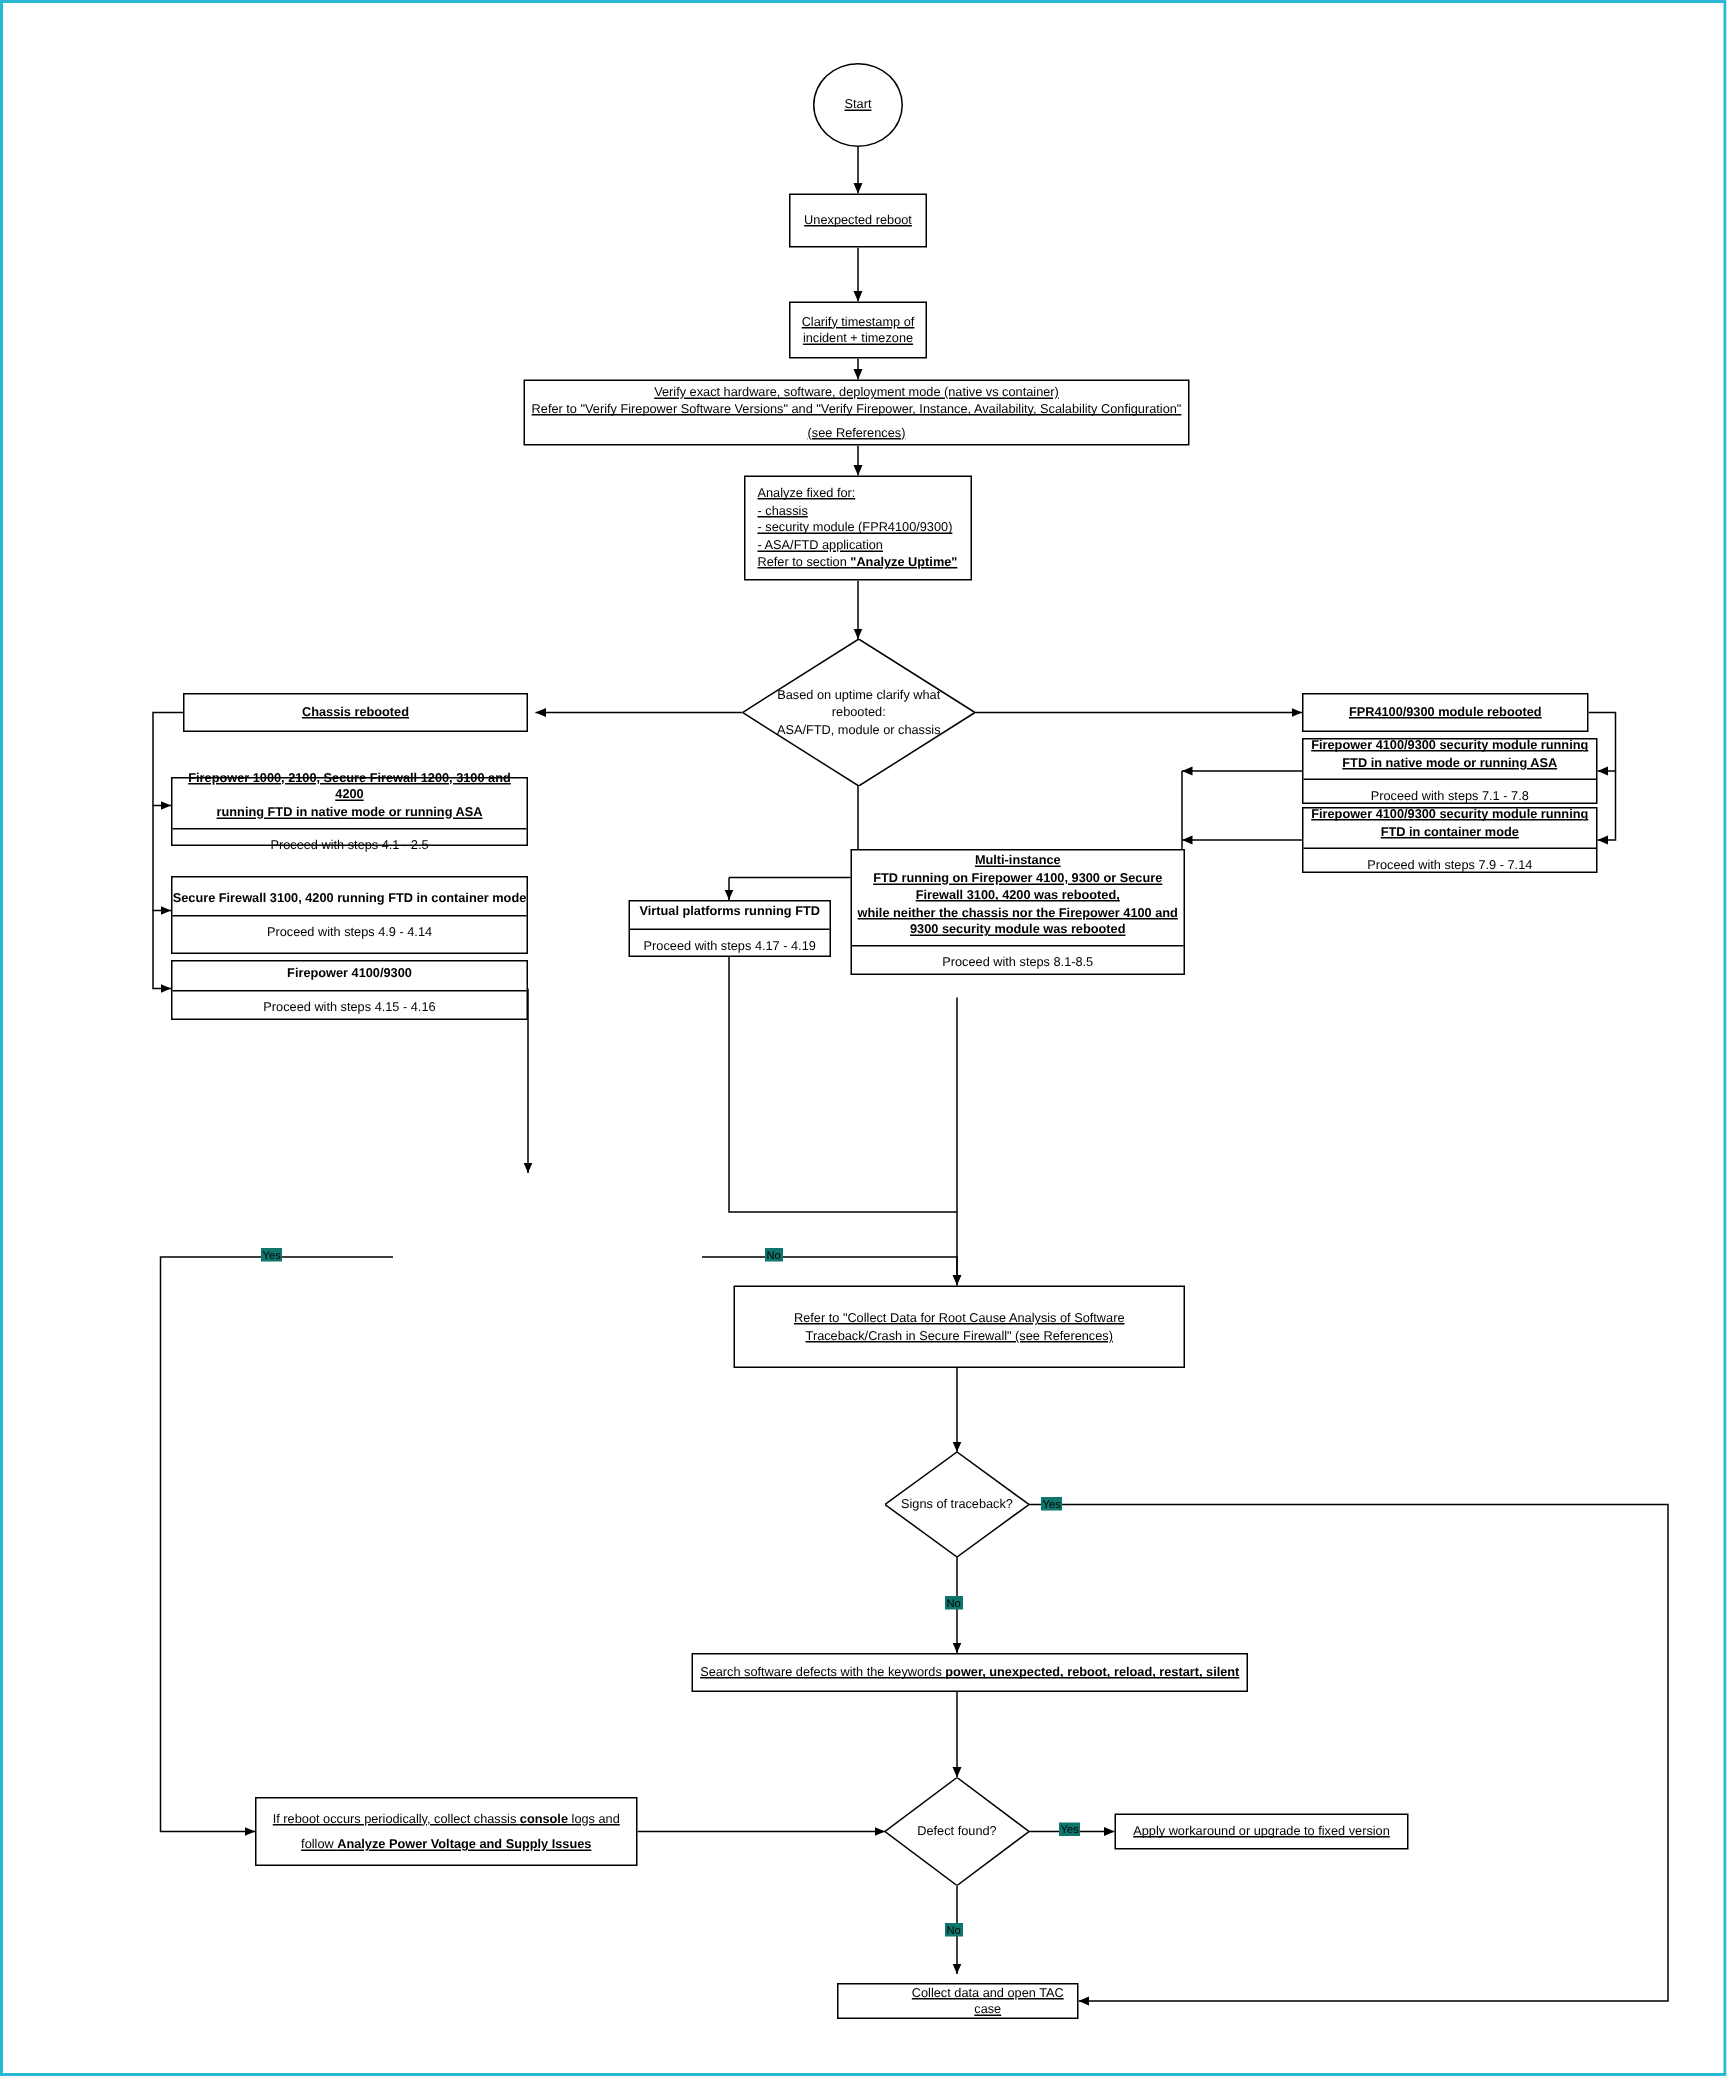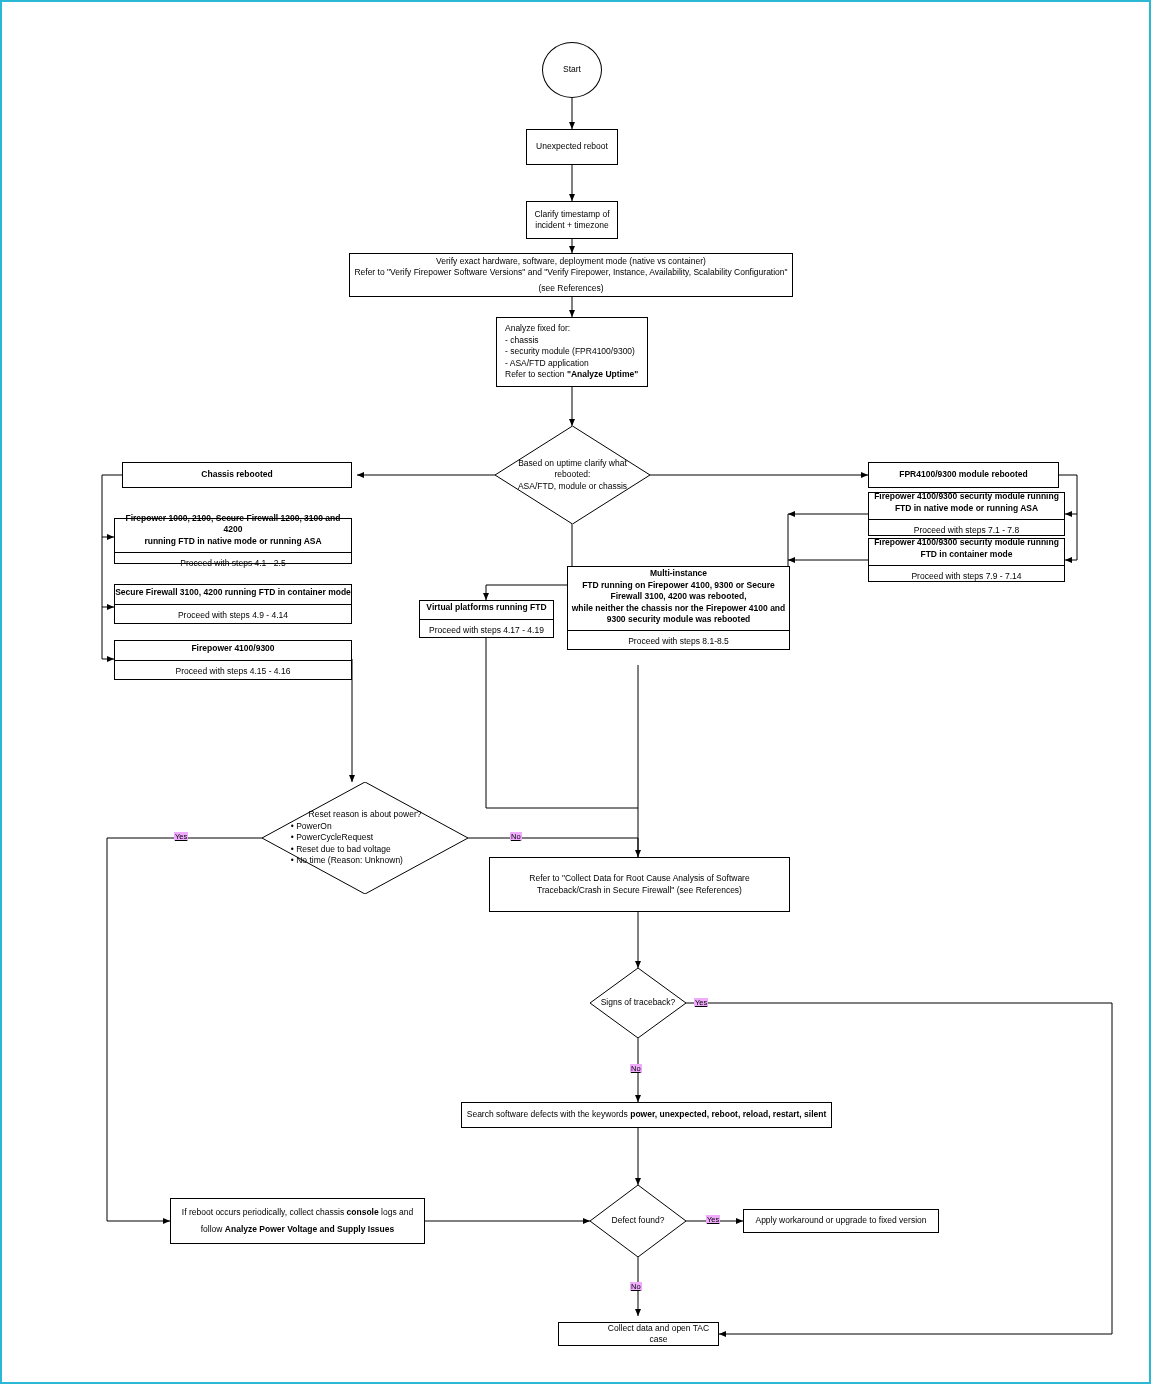--- a/index.html
+++ b/index.html
@@ -35,21 +35,21 @@
     display: flex;
     flex-direction: column;
     align-items: center;
     justify-content: center;
     text-align: center;
     font-size: 8.5px;
     line-height: 1.35;
     color: #000000;
     padding: 2px 4px;
   }
-  .node .ln { display: block; width: 100%; }
+  .node .ln { display: block; width: 100%; text-decoration: underline; }
   .node.left { text-align: left; align-items: flex-start; }
   .term {
     border-radius: 50%;
   }
   .diamond-wrap {
     position: absolute;
     display: flex;
     align-items: center;
     justify-content: center;
   }
@@ -69,24 +69,23 @@
     width: 86%;
   }
   .diamond-label.bullets {
     text-align: left;
     width: 72%;
   }
   .edge-label {
     position: absolute;
     font-size: 7.5px;
     color: #000;
-    background: #f0abfc;
+    background: #0f766e;
     padding: 0 1px;
     white-space: nowrap;
-    text-decoration: underline;
   }
   .b { font-weight: bold; }
   .sep {
     width: 100%;
     border-top: 1px solid #000;
     margin: 3px 0;
   }
   .node .seg { width: 100%; padding: 2px 2px; }
   .node .seg.top { }
   .node .seg.bot { }
@@ -208,21 +207,21 @@
 
   <div class="node" style="left:112px; top:516px; width:238px; height:46px; padding:0;">
     <div class="seg top">
       <span class="ln b">Firepower 1000, 2100, Secure Firewall 1200, 3100 and 4200</span>
       <span class="ln b">running  FTD in native mode or running ASA</span>
     </div>
     <div class="sep"></div>
     <div class="seg bot">Proceed with steps 4.1 - 2.5</div>
   </div>
 
-  <div class="node" style="left:112px; top:582px; width:238px; height:40px; padding:0;align-items:center;">
+  <div class="node" style="left:112px; top:582px; width:238px; height:52px; padding:0;align-items:center;">
     <div class="seg top b">Secure Firewall 3100, 4200 running  FTD in container mode</div>
     <div class="sep"></div>
     <div class="seg bot">Proceed with steps 4.9 - 4.14</div>
   </div>
 
   <div class="node" style="left:112px; top:638px; width:238px; height:40px; padding:0;">
     <div class="seg top b">Firepower 4100/9300</div>
     <div class="sep"></div>
     <div class="seg bot">Proceed with steps 4.15 - 4.16</div>
   </div>
@@ -256,32 +255,20 @@
       <span class="ln b">Multi-instance</span>
       <span class="ln b">FTD running on Firepower 4100, 9300 or Secure</span>
       <span class="ln b">Firewall 3100, 4200 was rebooted,</span>
       <span class="ln b">while neither the chassis nor the Firepower 4100 and</span>
       <span class="ln b">9300 security module was rebooted</span>
     </div>
     <div class="sep"></div>
     <div class="seg bot">Proceed with steps 8.1-8.5</div>
   </div>
 
-  <div class="diamond-wrap" style="left:260px; top:780px; width:206px; height:112px;">
-    <svg class="diamond-shape" viewBox="0 0 206 112" preserveAspectRatio="none">
-      <polygon points="103,0 206,56 103,112 0,56" fill="#fff" stroke="#000" stroke-width="1"></polygon>
-    </svg>
-    <div class="diamond-label bullets">
-      <div style="text-align:center">Reset reason is about power?</div>
-      <div>• PowerOn</div>
-      <div>• PowerCycleRequest</div>
-      <div>• Reset due to bad voltage</div>
-      <div>• No time (Reason: Unknown)</div>
-    </div>
-  </div>
   <div class="edge-label" style="left:172px; top:830px;">Yes</div>
   <div class="edge-label" style="left:508px; top:830px;">No</div>
 
   <div class="node" style="left:487px; top:855px; width:301px; height:55px;">
     <span class="ln">Refer to "Collect Data for Root Cause Analysis of Software</span>
     <span class="ln">Traceback/Crash in Secure Firewall" (see References)</span>
   </div>
 
   <div class="diamond-wrap" style="left:588px; top:966px; width:96px; height:70px;">
     <svg class="diamond-shape" viewBox="0 0 96 70" preserveAspectRatio="none">

